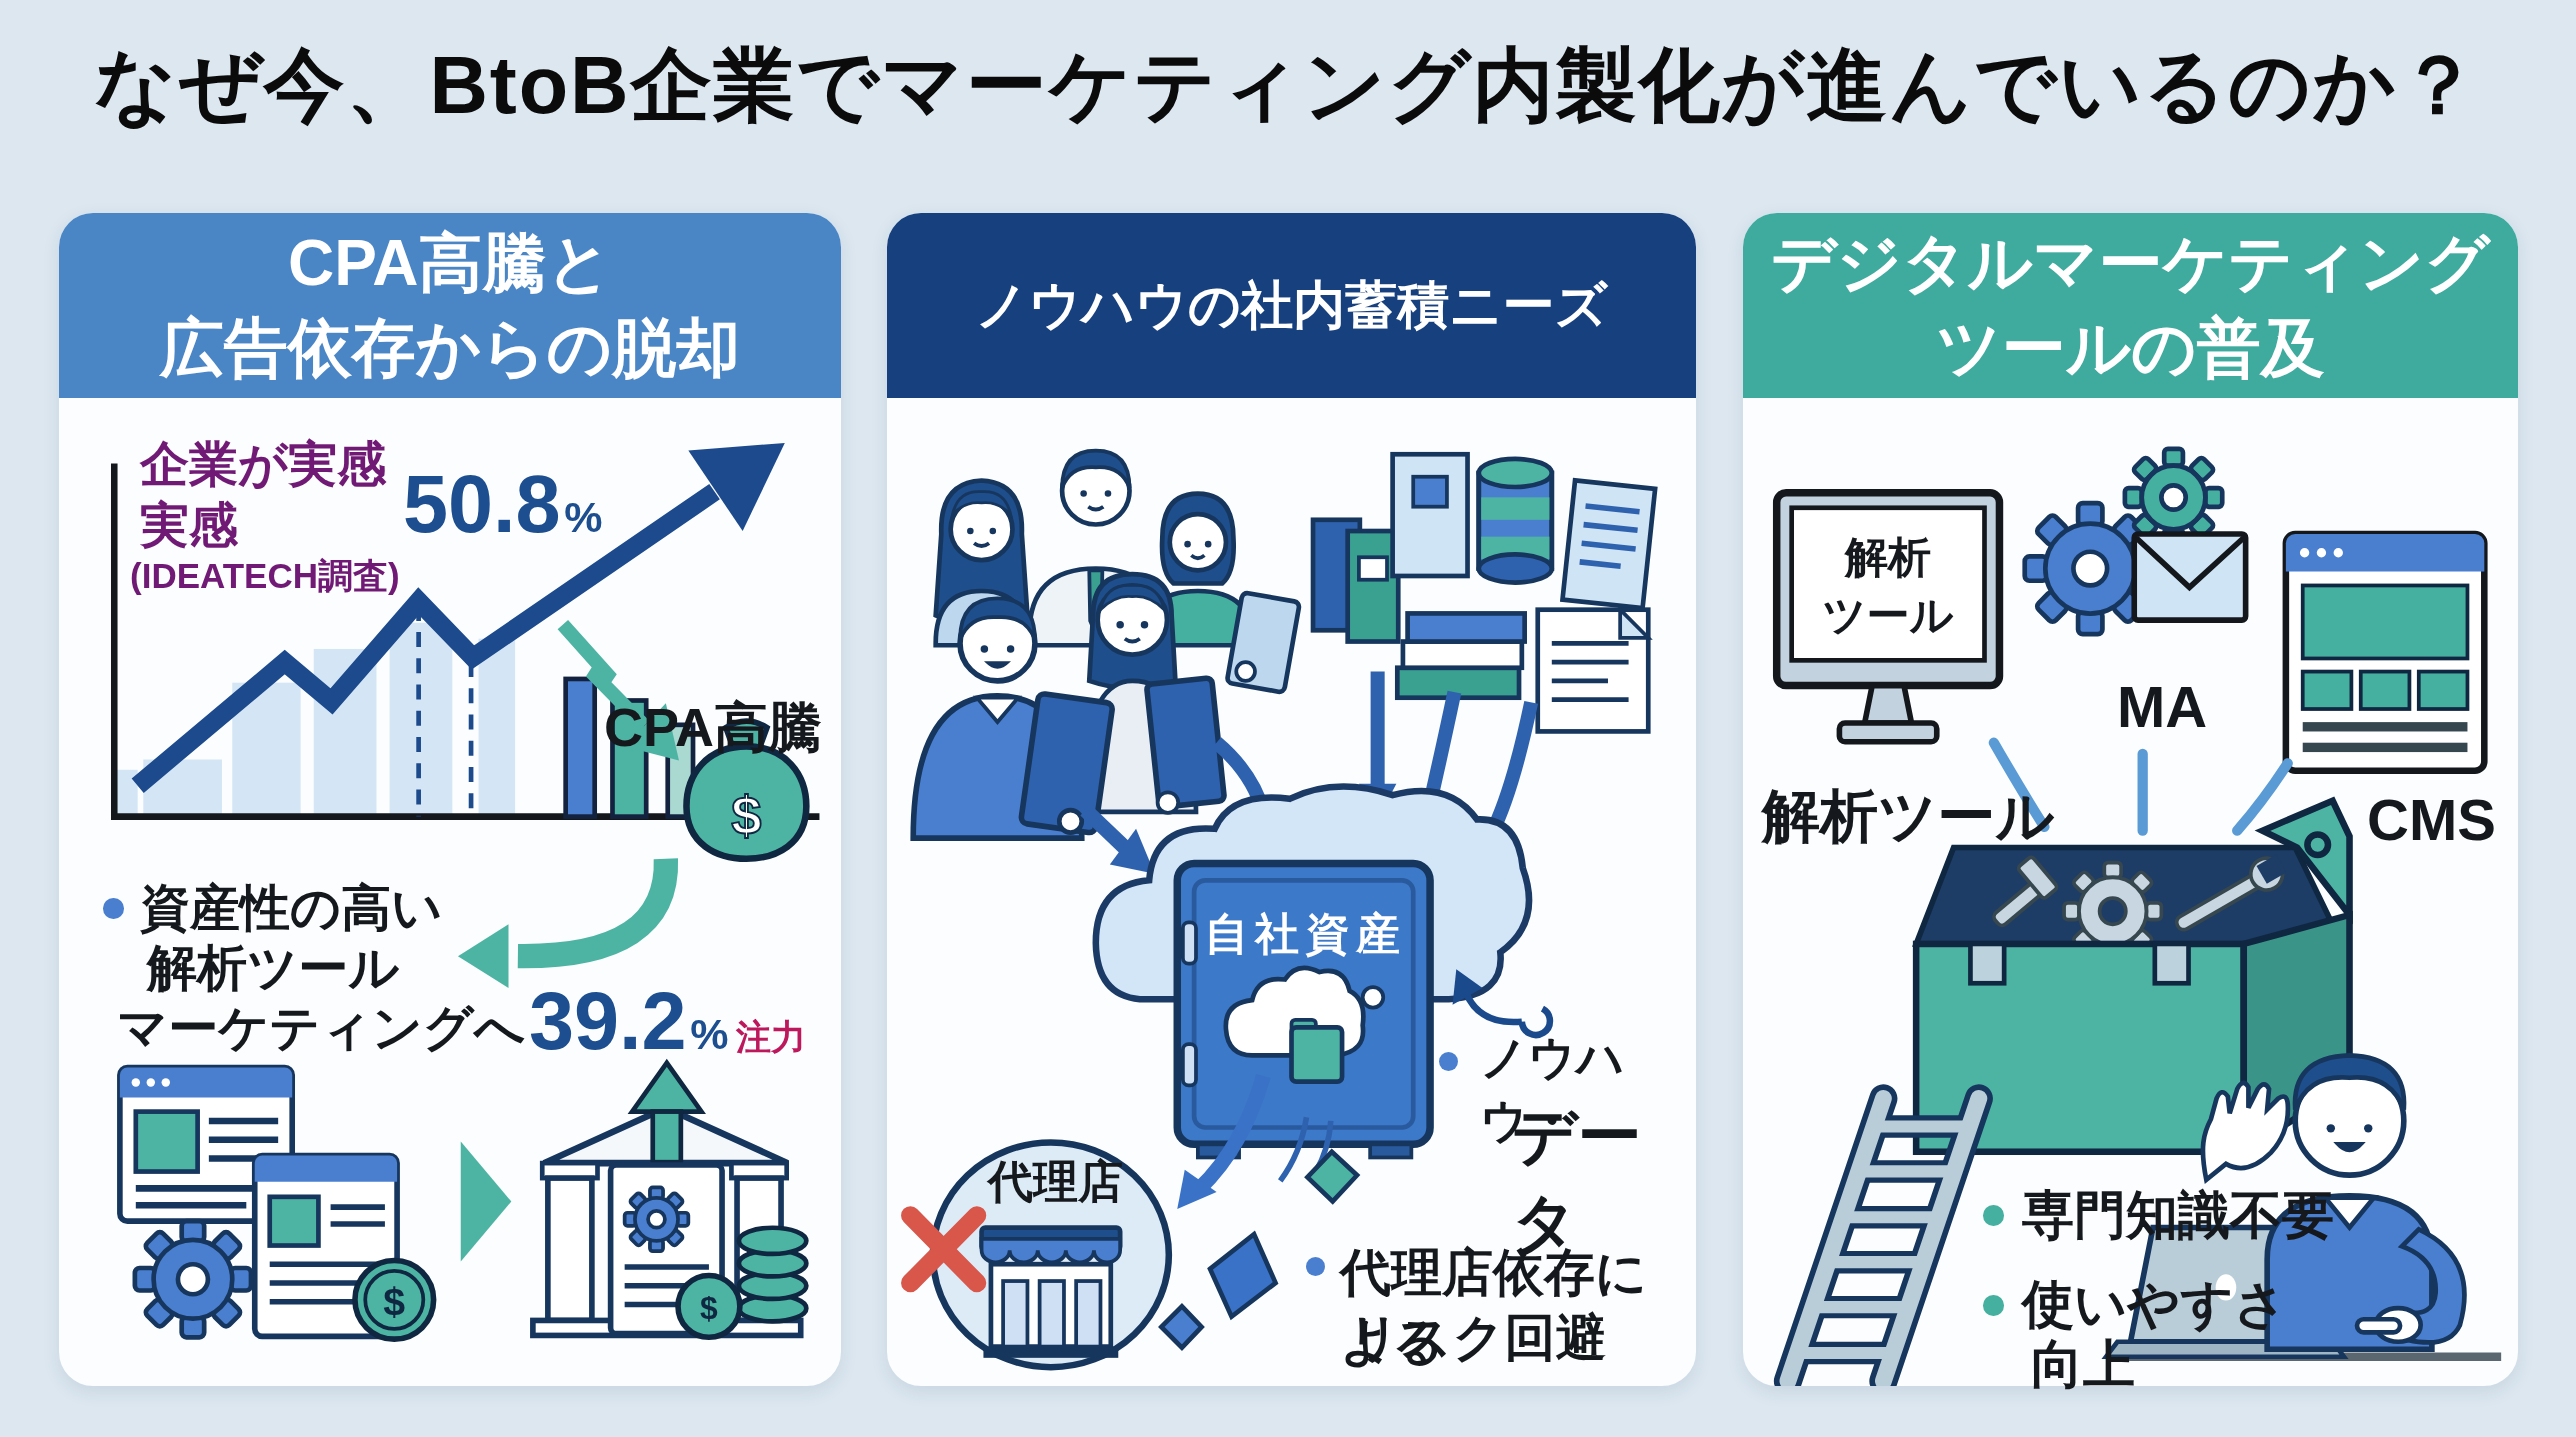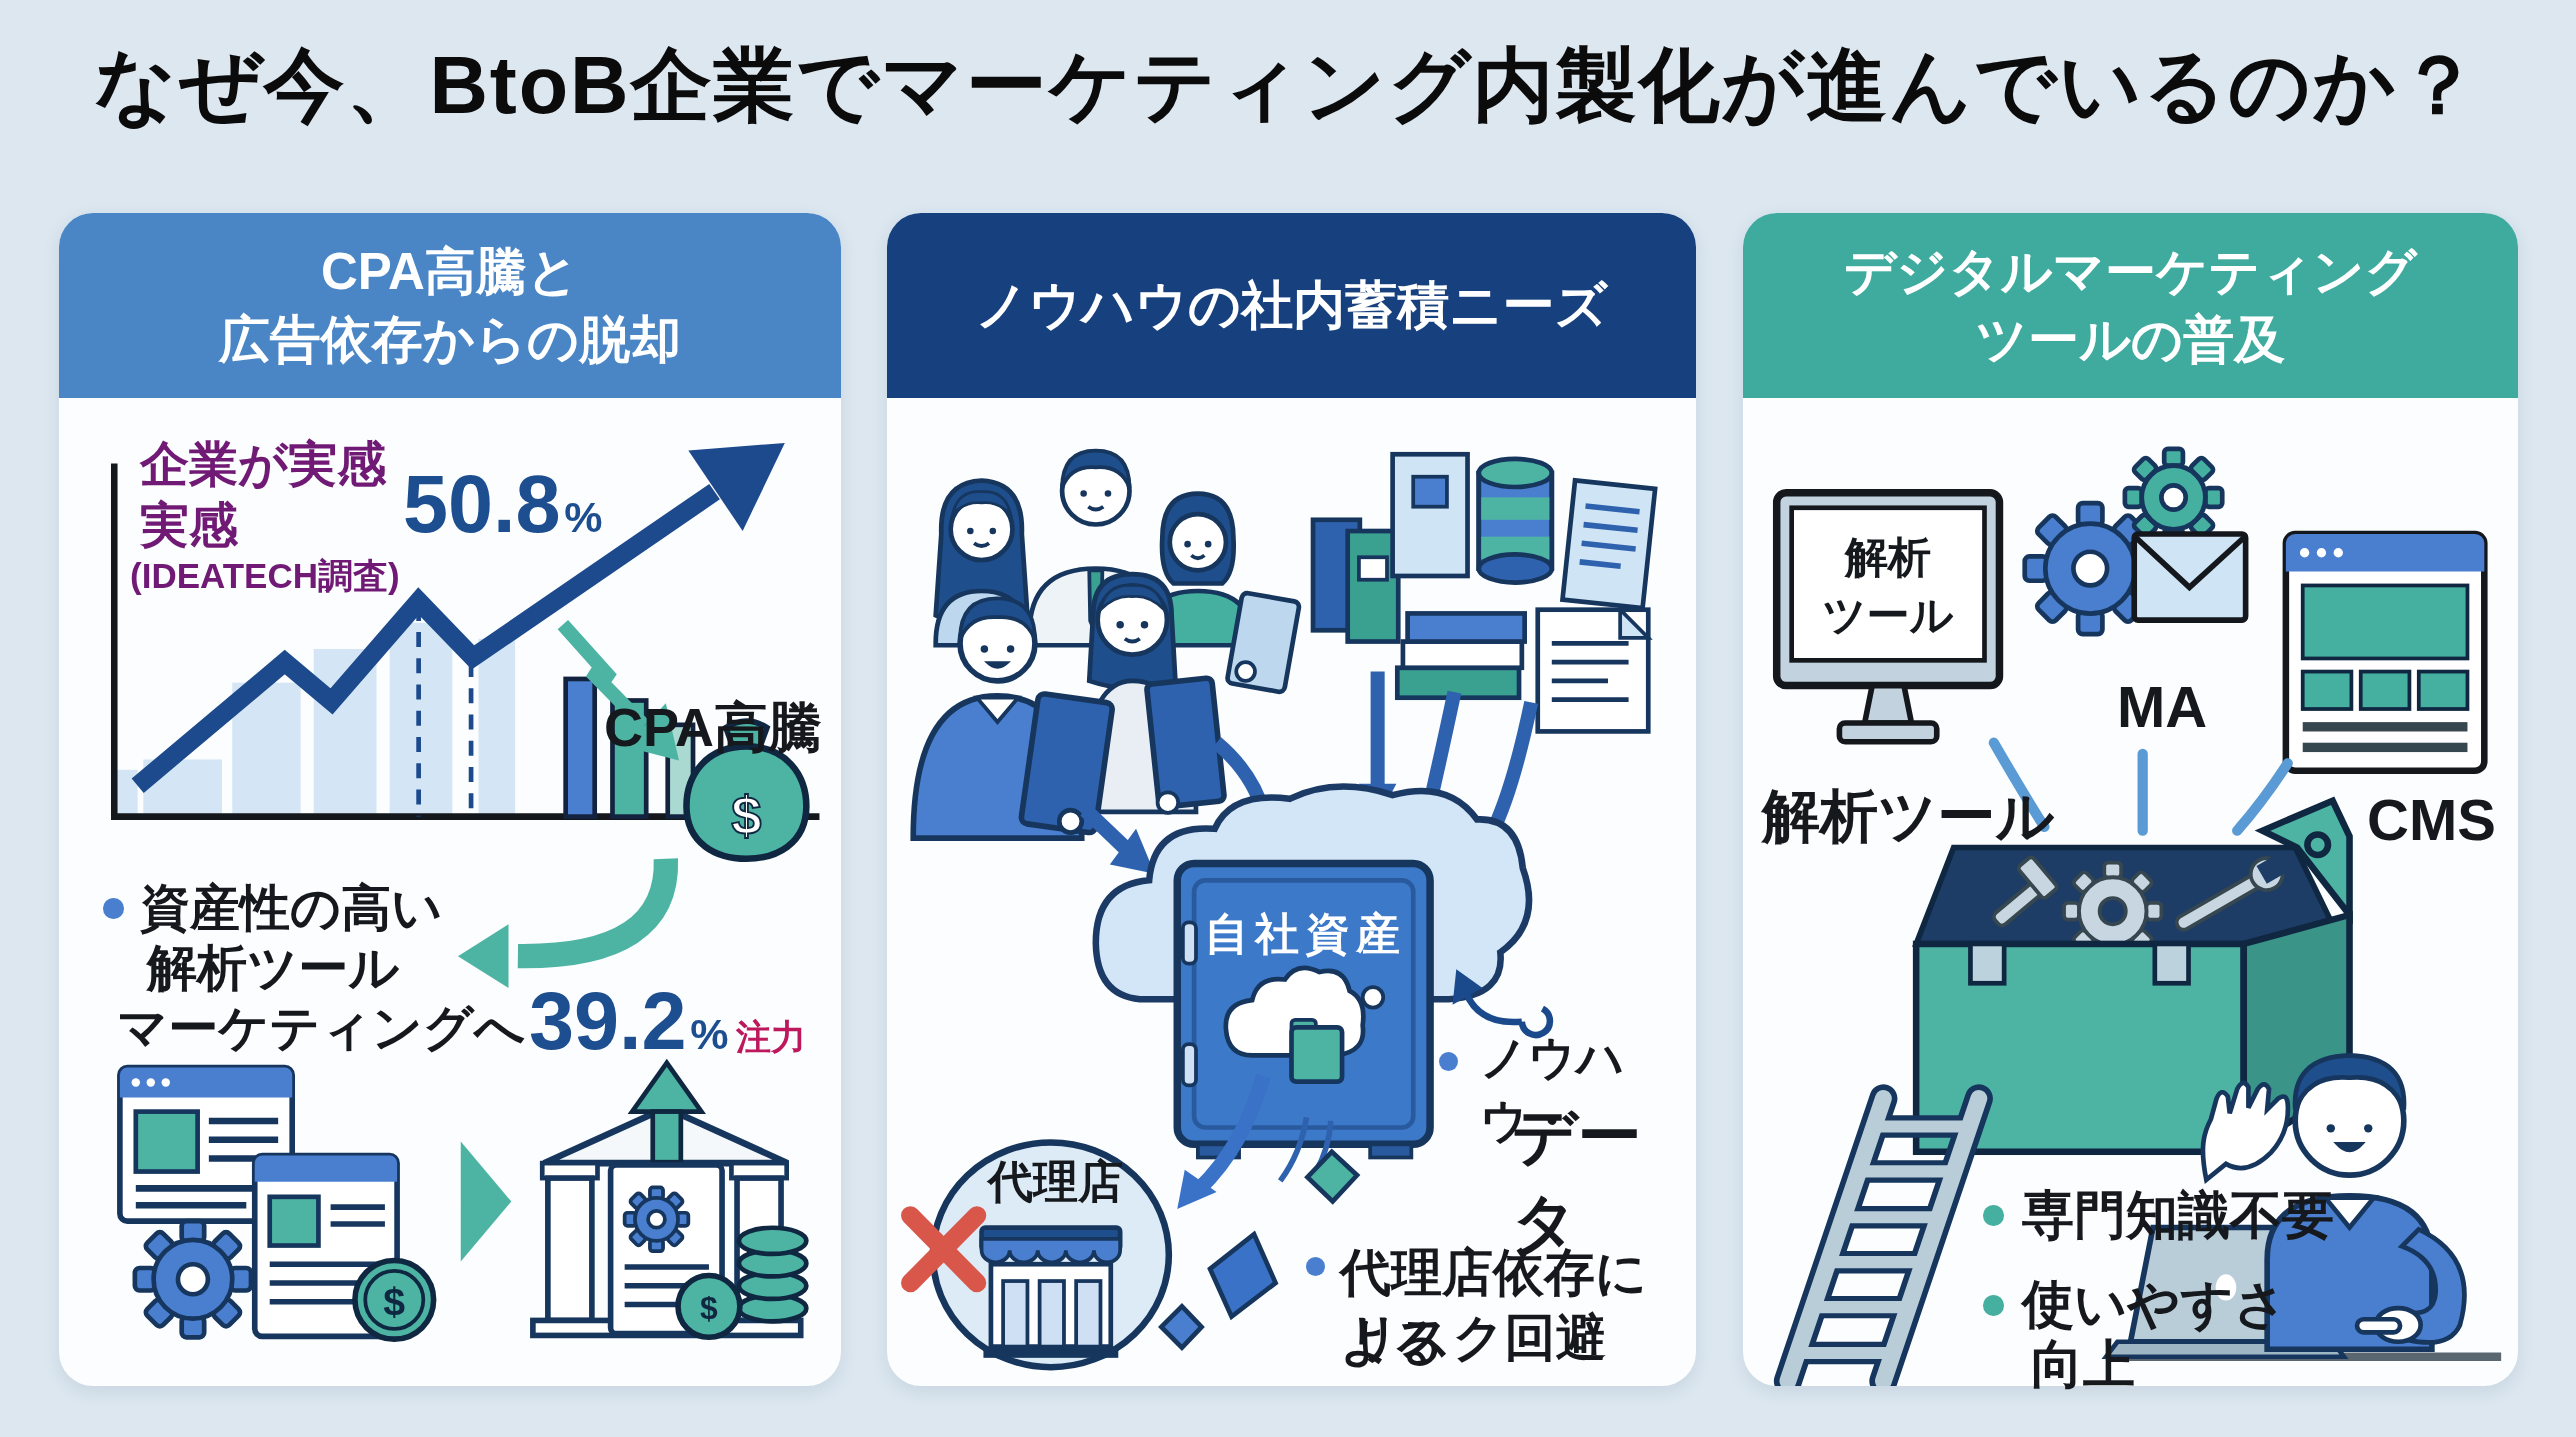--- a/index.html
+++ b/index.html
@@ -18,21 +18,21 @@
     position:absolute;top:213px;height:1173px;background:#fbfdfe;
     border-radius:34px;box-shadow:0 5.6px 17px rgba(30,60,90,.10);
   }
   .panel-header{
     position:absolute;left:0;top:0;width:100%;height:185px;
     border-radius:34px 34px 0 0;color:#fff;text-align:center;
     display:flex;flex-direction:column;justify-content:center;
     font-weight:800;line-height:1.32;
   }
   .panel-body{position:absolute;left:0;top:185px;width:100%;height:988px;}
-  .hline{font-size:51px;}
+  .hline{font-size:64px;}
   .hline-single{font-size:52px;}
   .note{font-weight:900;color:#701a75;}
   .stat{display:flex;align-items:baseline;font-weight:900;color:#1d4e8f;}
   .stat .v{font-size:81px;}
   .stat .u{font-size:43px;margin-left:3.7px;}
   .stat .sfx{font-size:35px;color:#be185d;margin-left:7.5px;}
   .jp-label{font-weight:900;color:#15181c;}
   .dot{border-radius:50%;}
   .dot-blue{background:#4a7fd0;}
   .dot-teal{background:#46b0a0;}

